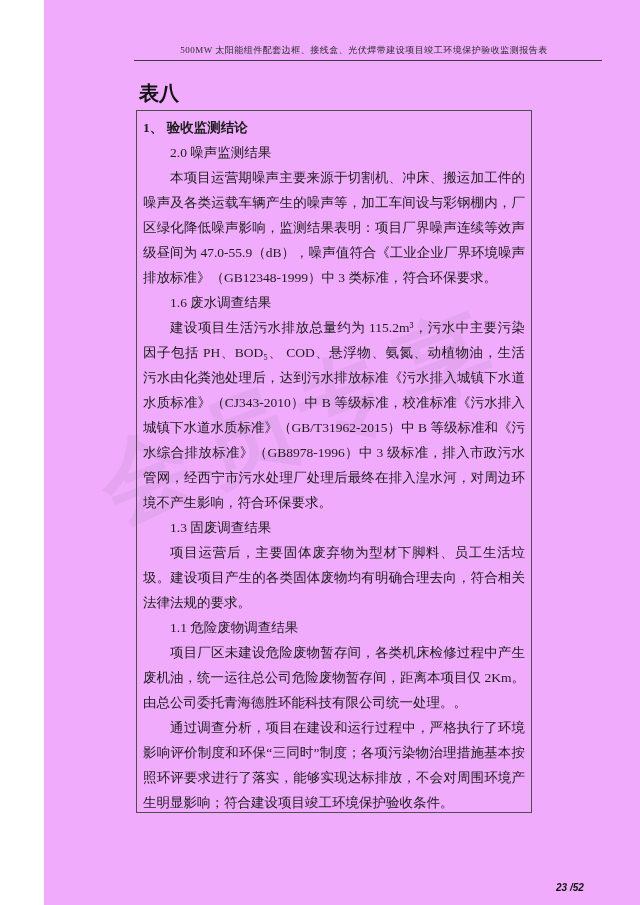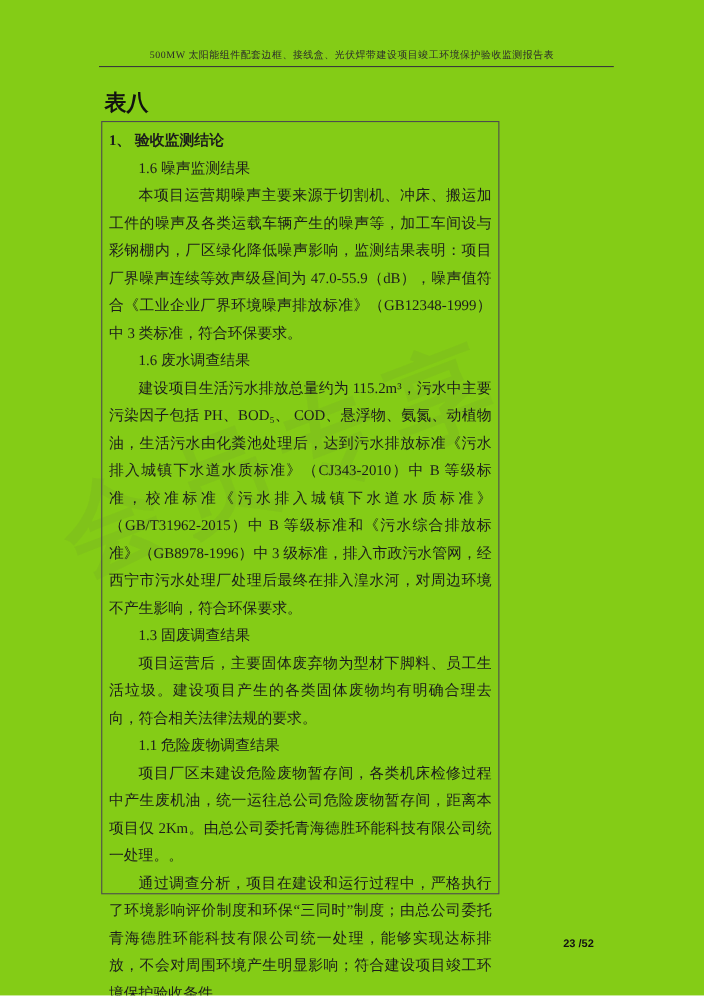--- a/index.html
+++ b/index.html
@@ -1,19 +1,19 @@
 <!DOCTYPE html>
 <html><head>
 <meta charset="utf-8">
 <style>
   * { margin:0; padding:0; box-sizing:border-box; }
   html,body { width:640px; height:905px; background:#ffffff; overflow:hidden; }
   body { font-family:"Liberation Serif","DejaVu Serif",serif; color:#1c1c1c; position:relative; }
 
-  .page { position:absolute; inset:0; background:#84cc16; }
+  .page { position:absolute; inset:0; background:#f0abfc;margin-left:44px; }
 
   .page-header {
     position:absolute; top:44px; left:0; width:640px;
     text-align:center; font-size:9px; letter-spacing:0.5px; color:#2b2b2b;
   }
   .header-rule {
     position:absolute; top:60px; left:90px; width:468px; height:0;
     border-top:1.5px solid #3a3a3a;
   }
 
@@ -24,36 +24,37 @@
     transform:rotate(-21deg); transform-origin:left center;
     white-space:nowrap; pointer-events:none; user-select:none;
   }
 
   .table-caption {
     position:absolute; top:80px; left:95px;
     font-size:20px; font-weight:bold; color:#111;
   }
 
   .report-box {
-    position:absolute; top:110px; left:92px; width:362px; height:703px;
+    position:absolute; top:110px; left:92px; width:396px; height:703px;
     border:1.5px solid #4d4d4d; background:transparent;
     padding:4px 6px 0 6px;
   }
   .report-box p {
     font-size:13.5px; line-height:25px; color:#1c1c1c;
     text-align:justify; text-justify:inter-ideograph;
   }
   .report-box p.h1 { font-weight:bold; text-indent:0; }
   .report-box p.sub { text-indent:2em; }
   .report-box p.para { text-indent:2em; }
 
   .page-number {
-    position:absolute; top:853px; left:512px;
+    position:absolute; top:882px; left:512px;
     font-size:10px; font-weight:bold; color:#111;
     font-family:"Liberation Sans","DejaVu Sans",sans-serif;
+    font-style:italic;
   }
 </style>
 </head>
 <body>
 
 <div class="page">
 
   <div class="page-header">
     <span>500MW 太阳能组件配套边框、接线盒、光伏焊带建设项目竣工环境保护验收监测报告表</span>
   </div>
@@ -61,33 +62,33 @@
   <div class="header-rule"></div>
 
   <div class="watermark">会员专享</div>
 
   <div class="table-caption">表八</div>
 
   <div class="report-box">
 
     <p class="h1">1、 验收监测结论</p>
 
-    <p class="sub">1.6 噪声监测结果</p>
+    <p class="sub">2.0 噪声监测结果</p>
     <p class="para">本项目运营期噪声主要来源于切割机、冲床、搬运加工件的噪声及各类运载车辆产生的噪声等，加工车间设与彩钢棚内，厂区绿化降低噪声影响，监测结果表明：项目厂界噪声连续等效声级昼间为 47.0-55.9（dB），噪声值符合《工业企业厂界环境噪声排放标准》（GB12348-1999）中 3 类标准，符合环保要求。</p>
 
     <p class="sub">1.6 废水调查结果</p>
     <p class="para">建设项目生活污水排放总量约为 115.2m³，污水中主要污染因子包括 PH、BOD₅、 COD、悬浮物、氨氮、动植物油，生活污水由化粪池处理后，达到污水排放标准《污水排入城镇下水道水质标准》（CJ343-2010）中 B 等级标准，校准标准《污水排入城镇下水道水质标准》（GB/T31962-2015）中 B 等级标准和《污水综合排放标准》（GB8978-1996）中 3 级标准，排入市政污水管网，经西宁市污水处理厂处理后最终在排入湟水河，对周边环境不产生影响，符合环保要求。</p>
 
     <p class="sub">1.3 固废调查结果</p>
     <p class="para">项目运营后，主要固体废弃物为型材下脚料、员工生活垃圾。建设项目产生的各类固体废物均有明确合理去向，符合相关法律法规的要求。</p>
 
     <p class="sub">1.1 危险废物调查结果</p>
     <p class="para">项目厂区未建设危险废物暂存间，各类机床检修过程中产生废机油，统一运往总公司危险废物暂存间，距离本项目仅 2Km。由总公司委托青海德胜环能科技有限公司统一处理。。</p>
 
-    <p class="para">通过调查分析，项目在建设和运行过程中，严格执行了环境影响评价制度和环保“三同时”制度；由总公司委托青海德胜环能科技有限公司统一处理，能够实现达标排放，不会对周围环境产生明显影响；符合建设项目竣工环境保护验收条件。</p>
+    <p class="para">通过调查分析，项目在建设和运行过程中，严格执行了环境影响评价制度和环保“三同时”制度；各项污染物治理措施基本按照环评要求进行了落实，能够实现达标排放，不会对周围环境产生明显影响；符合建设项目竣工环境保护验收条件。</p>
 
   </div>
 
   <div class="page-number">
     <span>23 /52</span>
   </div>
 
 </div>
 
 </body></html>

